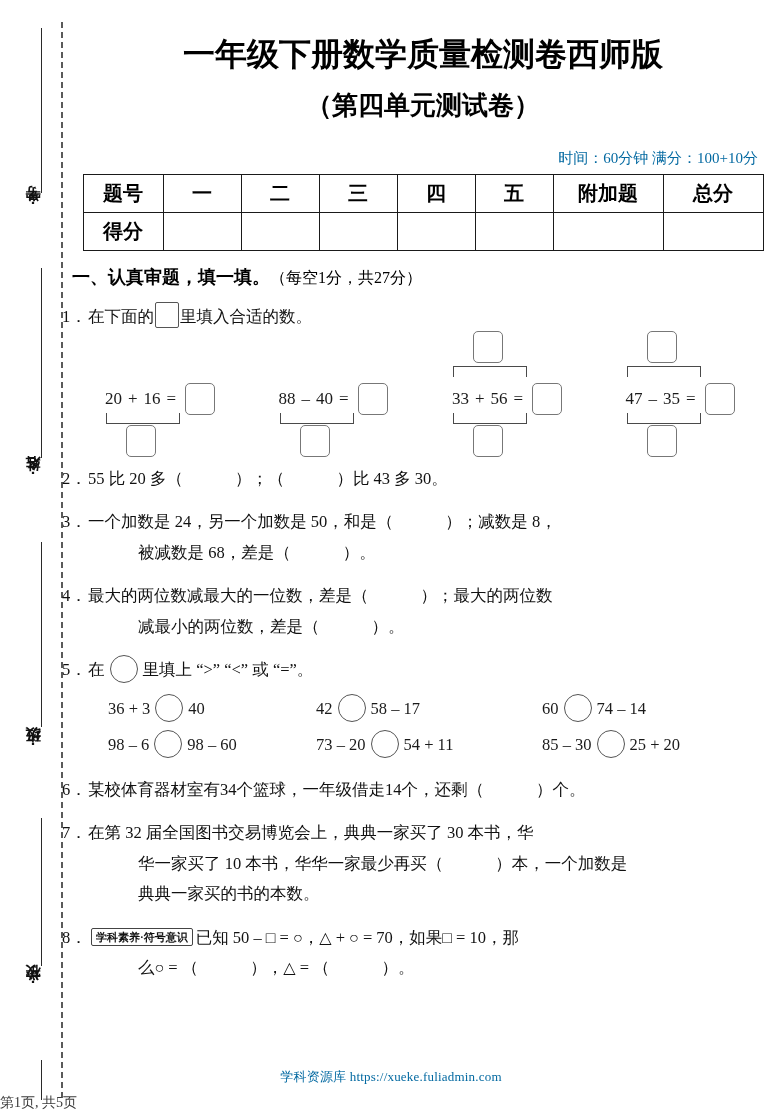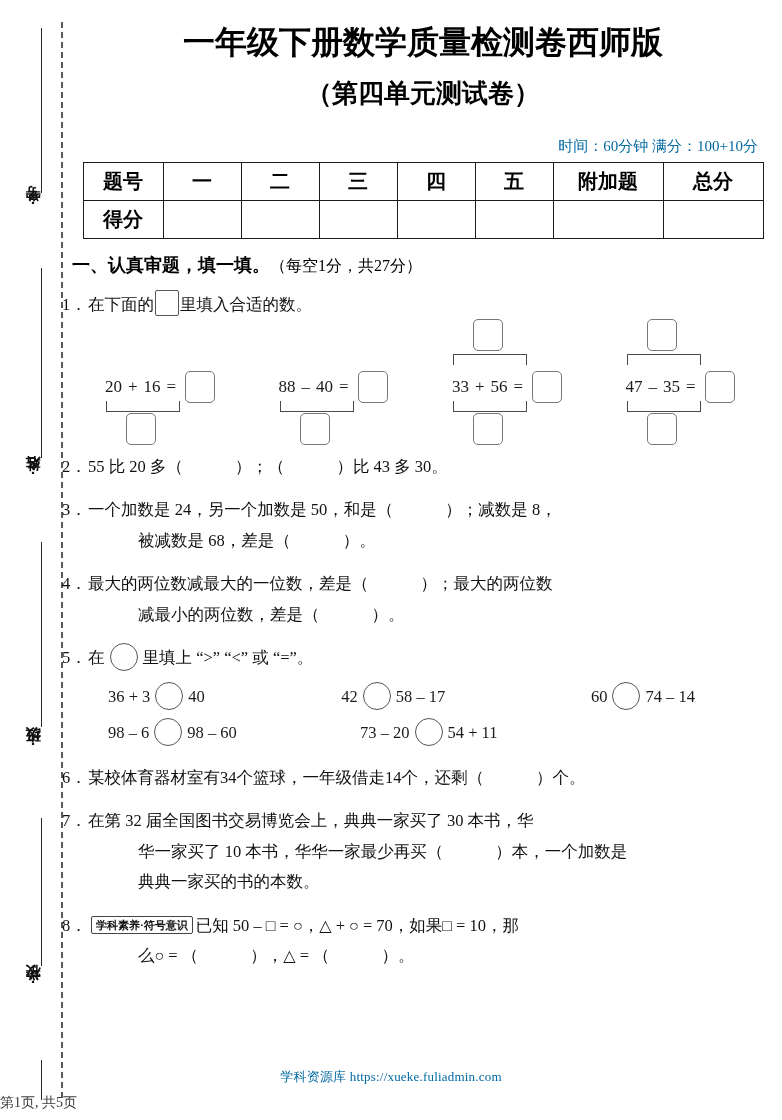--- a/index.html
+++ b/index.html
@@ -58,21 +58,21 @@
   .vlabel.l4 { top: 975px; }
 
   
   .sheet {
     position: absolute;
     left: 64px; top: 0;
     width: 718px; height: 1120px;
     padding: 0;
   }
 
-  .title-block { padding-top: 22px; text-align: center; }
+  .title-block { padding-top: 34px; text-align: center; }
   .title-main {
     font-size: 32px;
     font-weight: 700;
     letter-spacing: 0px;
     line-height: 1.25;
     color: #000;
     white-space: nowrap;
   }
   .title-sub {
     margin-top: 14px;
@@ -236,21 +236,20 @@
   
   .cmp-grid {
     margin-top: 4px;
     padding-left: 44px;
   }
   .cmp-row {
     display: flex;
     align-items: center;
     font-size: 16.5px;
     height: 36px;
-    gap: 44px;
   }
   .cmp-cell { white-space: nowrap; }
   .cmp-row .c1 { width: 208px; }
   .cmp-row .c2 { width: 226px; }
   .cmp-row .c3 { width: 210px; }
 
   
   .badge {
     display: inline-block;
     border: 1px solid #444;
@@ -418,20 +417,21 @@
 
   <div class="cmp-grid">
     <div class="cmp-row">
       <div class="cmp-cell c1"><span>36 + 3</span><span class="circle"></span><span>40</span></div>
       <div class="cmp-cell c2"><span>42</span><span class="circle"></span><span>58 – 17</span></div>
       <div class="cmp-cell c3"><span>60</span><span class="circle"></span><span>74 – 14</span></div>
     </div>
     <div class="cmp-row">
       <div class="cmp-cell c1"><span>98 – 6</span><span class="circle"></span><span>98 – 60</span></div>
       <div class="cmp-cell c2"><span>73 – 20</span><span class="circle"></span><span>54 + 11</span></div>
+      <div class="cmp-cell c3"><span>85 – 30</span><span class="circle"></span><span>25 + 20</span></div>
     </div>
   </div>
 
   <div class="q">
     <span class="qnum">6．</span><span class="qline"><span>某校体育器材室有34个篮球，一年级借走14个，还剩（</span><span class="blank-paren"></span><span>）个。</span></span>
   </div>
 
   <div class="q">
     <span class="qnum">7．</span><span class="qline">在第 32 届全国图书交易博览会上，典典一家买了 30 本书，华</span>
     <div class="q-indent"><span>华一家买了 10 本书，华华一家最少再买（</span><span class="blank-paren"></span><span>）本，一个加数是</span></div>

